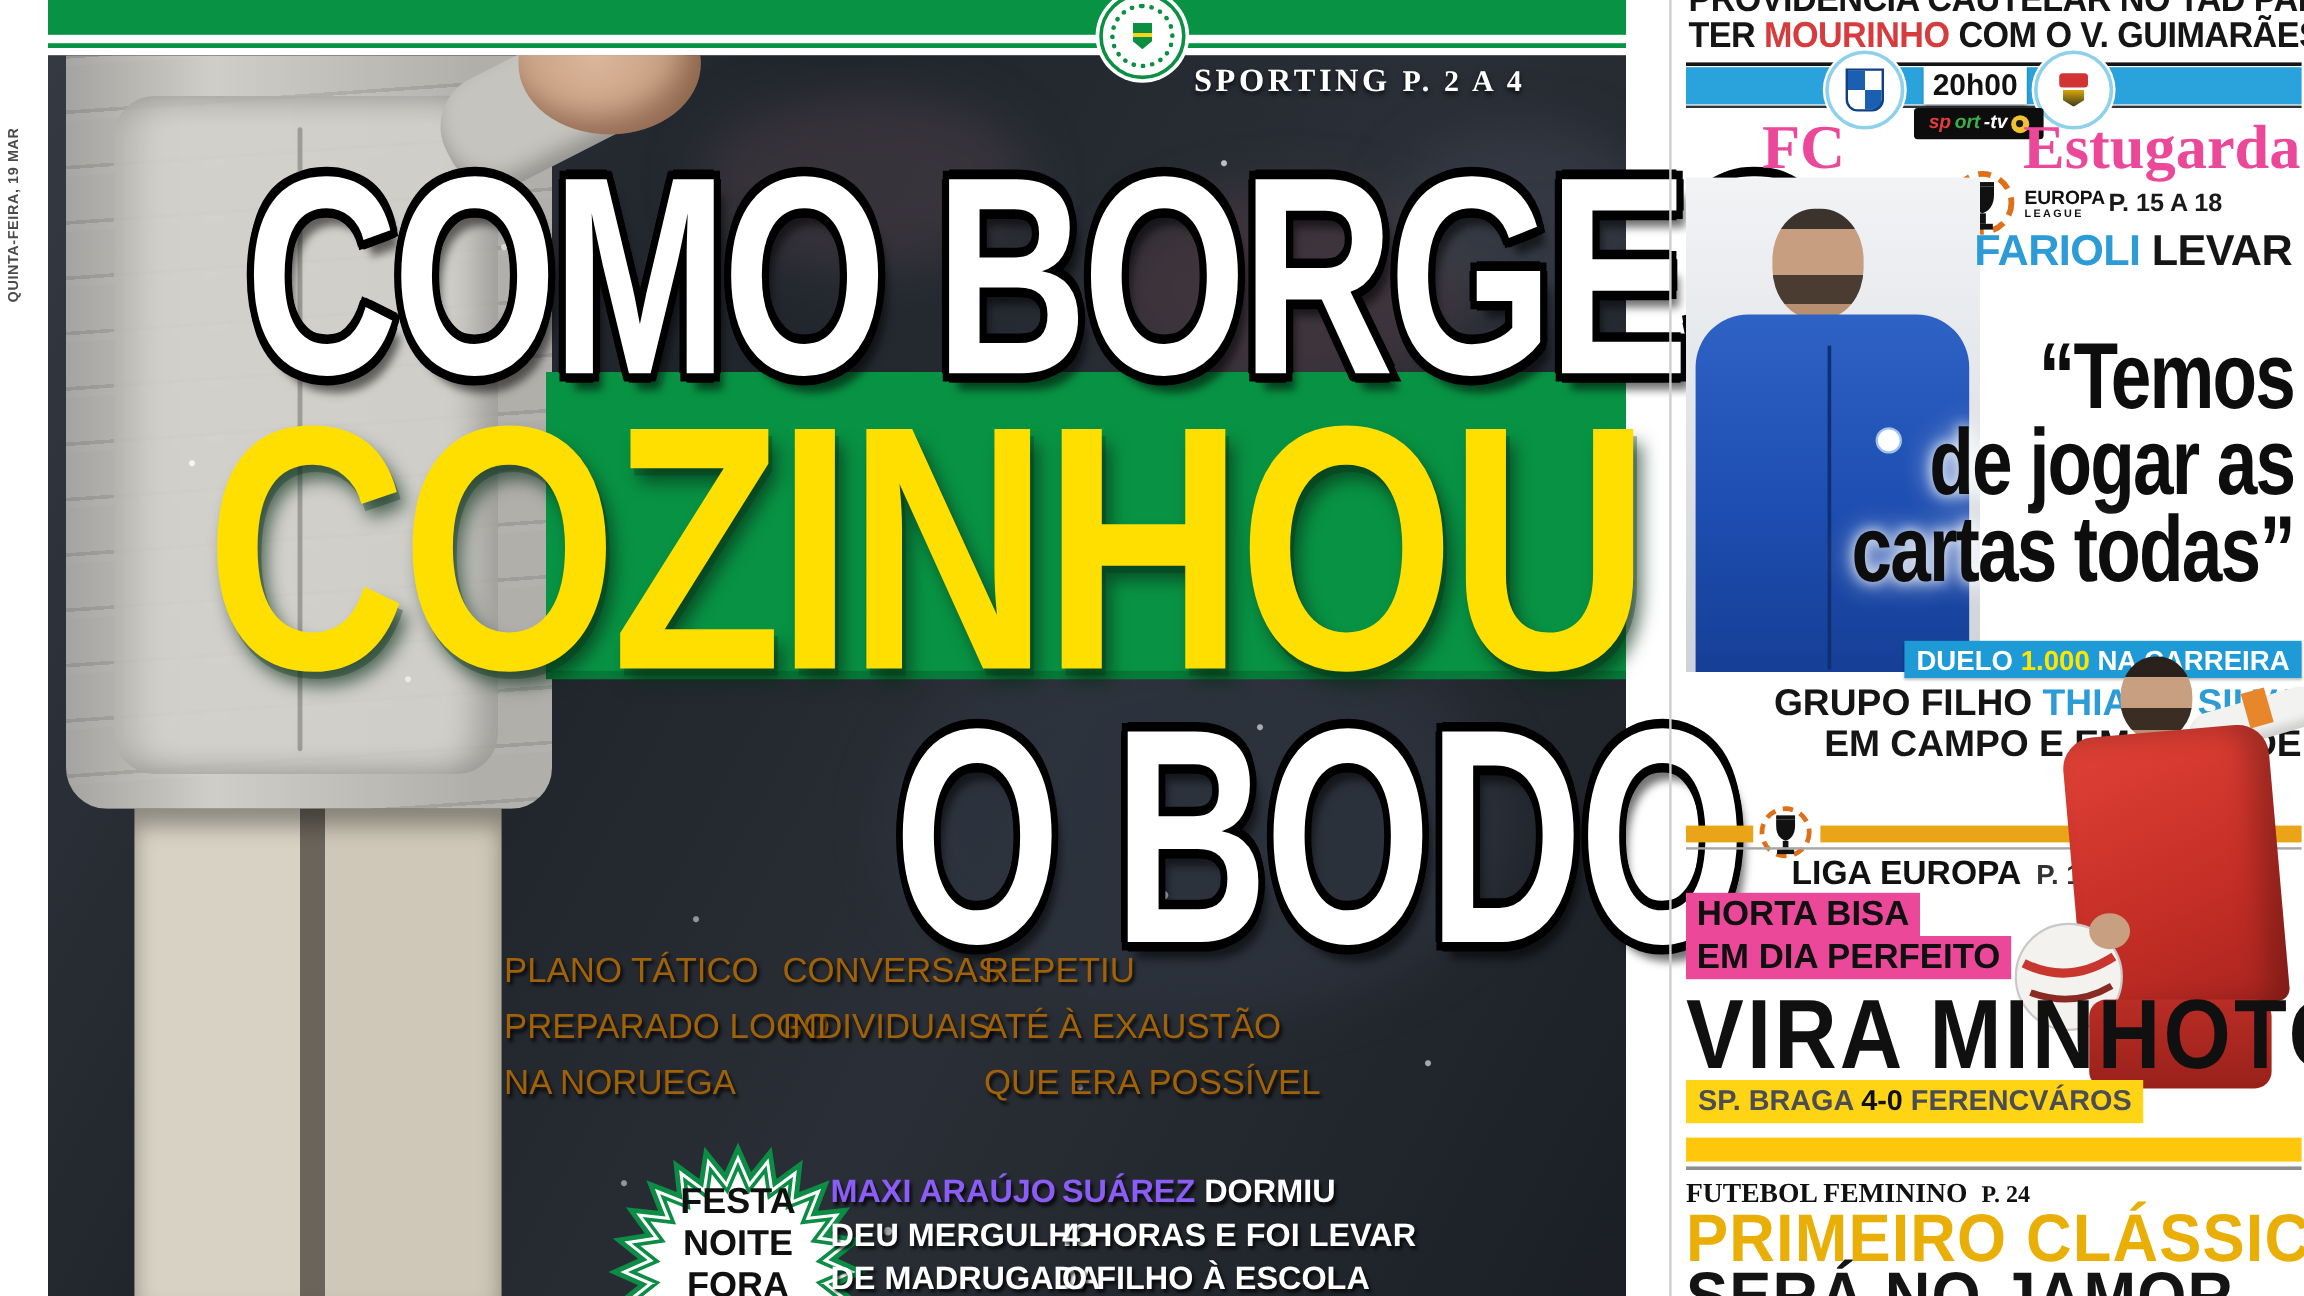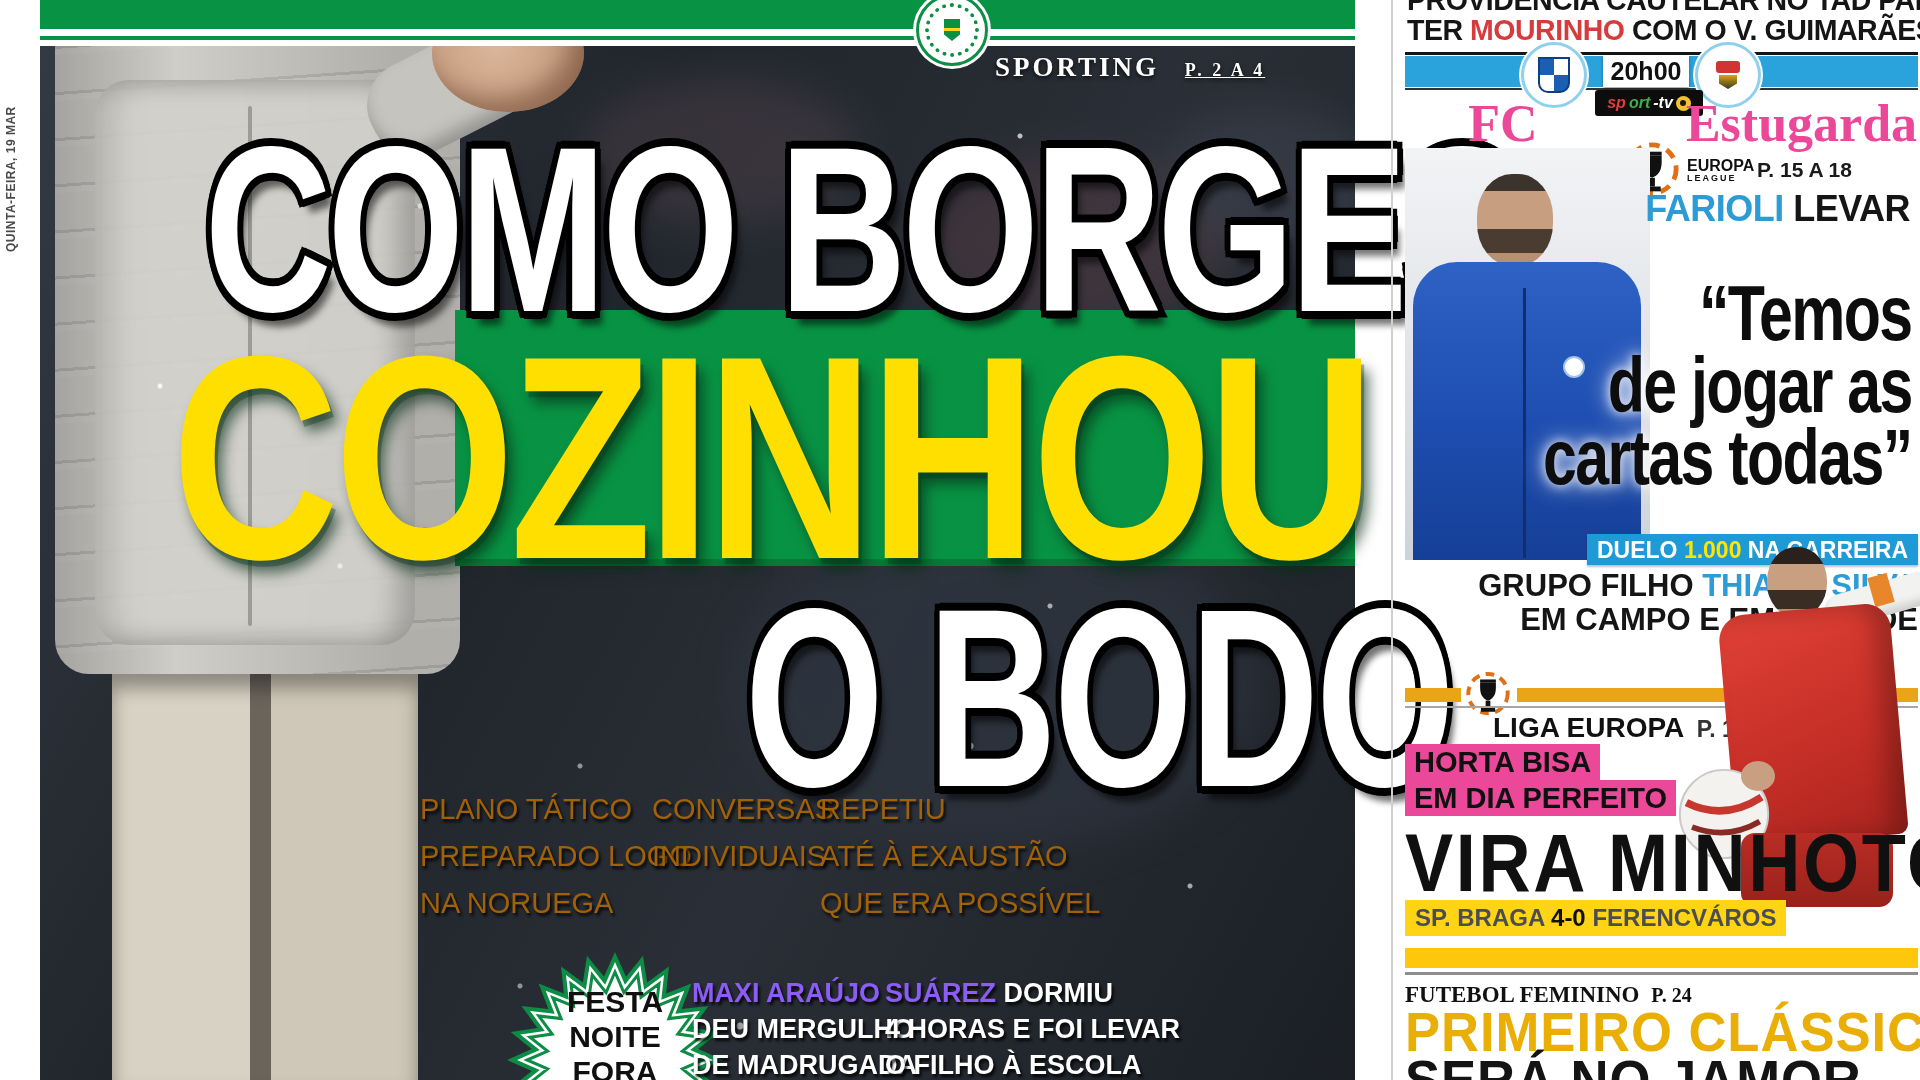--- a/index.html
+++ b/index.html
@@ -173,21 +173,21 @@
   <div class="abs datev">QUINTA-FEIRA, 19 MAR</div>
 
   <div class="abs crest">
     <div class="crest-in">
       <div class="crest-shield"></div>
     </div>
   </div>
 
   <div class="abs mast-label nowrap">
     <span>SPORTING</span>
-    <span style="margin-left:16px;font-size:18px;text-decoration:underline;">P. 2 A 4</span>
+    <span style="font-size:25px;">P. 2 A 4</span>
   </div>
 
   <div class="abs band"></div>
 
   <div class="abs hline h1 outline" data-text="COMO BORGES">COMO BORGES</div>
   <div class="abs hline h2">COZINHOU</div>
   <div class="abs hline h3 outline" data-text="O BODO">O BODO</div>
 
   <div class="abs bullet" style="left:420px;top:786px;">
     <div>PLANO TÁTICO</div>

